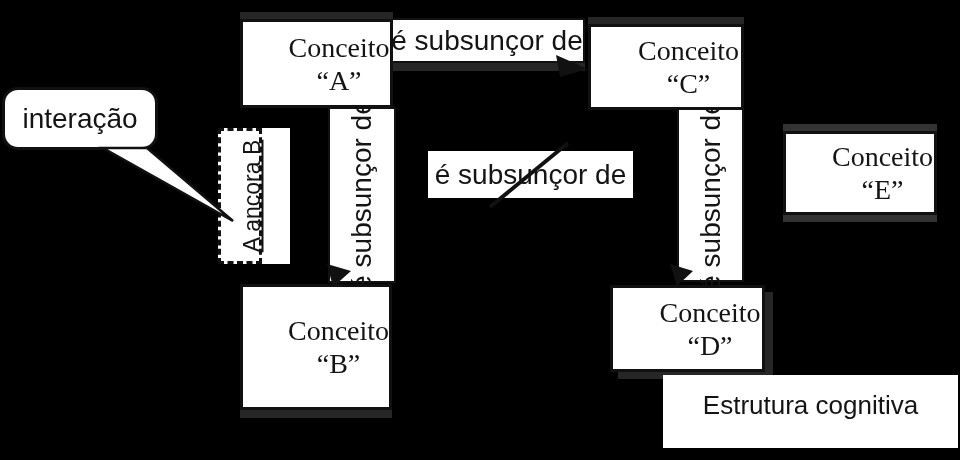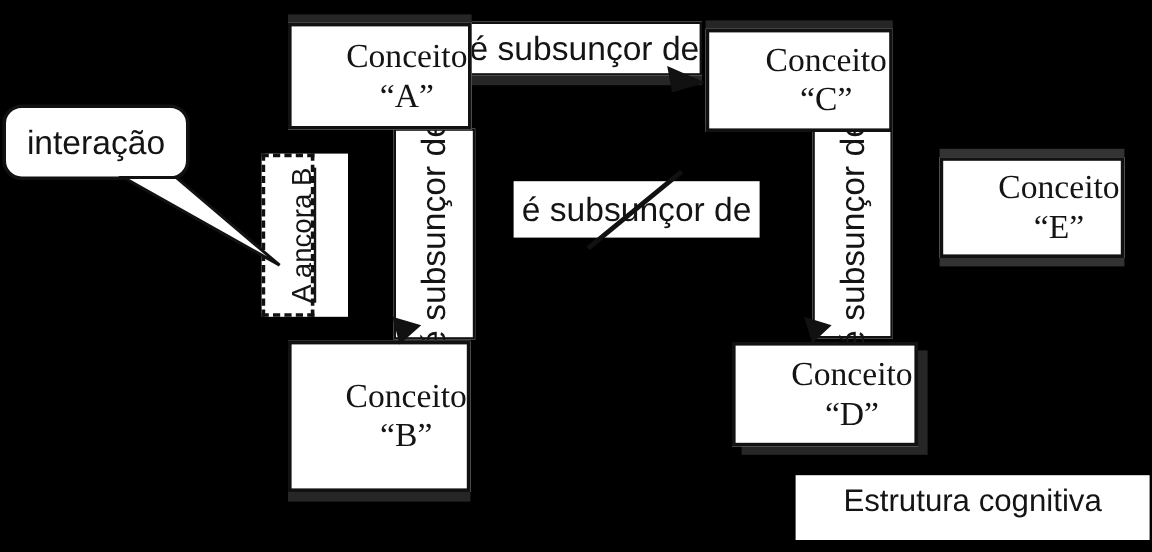--- a/index.html
+++ b/index.html
@@ -110,21 +110,21 @@
 
   <div class="concept shadow-dr" style="left:610px;top:285px;width:155px;height:87px">
     <span>Conceito</span>
     <span>“D”</span>
   </div>
 
   <div class="bubble" style="left:2px;top:87px;width:156px;height:63px">
     <span>interação</span>
   </div>
 
-  <div class="footer-box" style="left:663px;top:396px;width:295px;height:54px">
+  <div class="footer-box" style="left:663px;top:375px;width:295px;height:73px">
     <span>Estrutura cognitiva</span>
   </div>
 
   <svg class="overlay" width="960" height="460" viewBox="0 0 960 460">
     <polygon points="103,148 147,148 233,221" fill="#ffffff" stroke="#111111" stroke-width="2.5"></polygon>
     <polygon points="556,55 588,69 560,77" fill="#111111"></polygon>
     <polygon points="327,264 351,271 333,287" fill="#111111"></polygon>
     <polygon points="670,264 693,271 677,286" fill="#111111"></polygon>
     <line x1="490" y1="207" x2="568" y2="143" stroke="#111111" stroke-width="4"></line>
   </svg>

